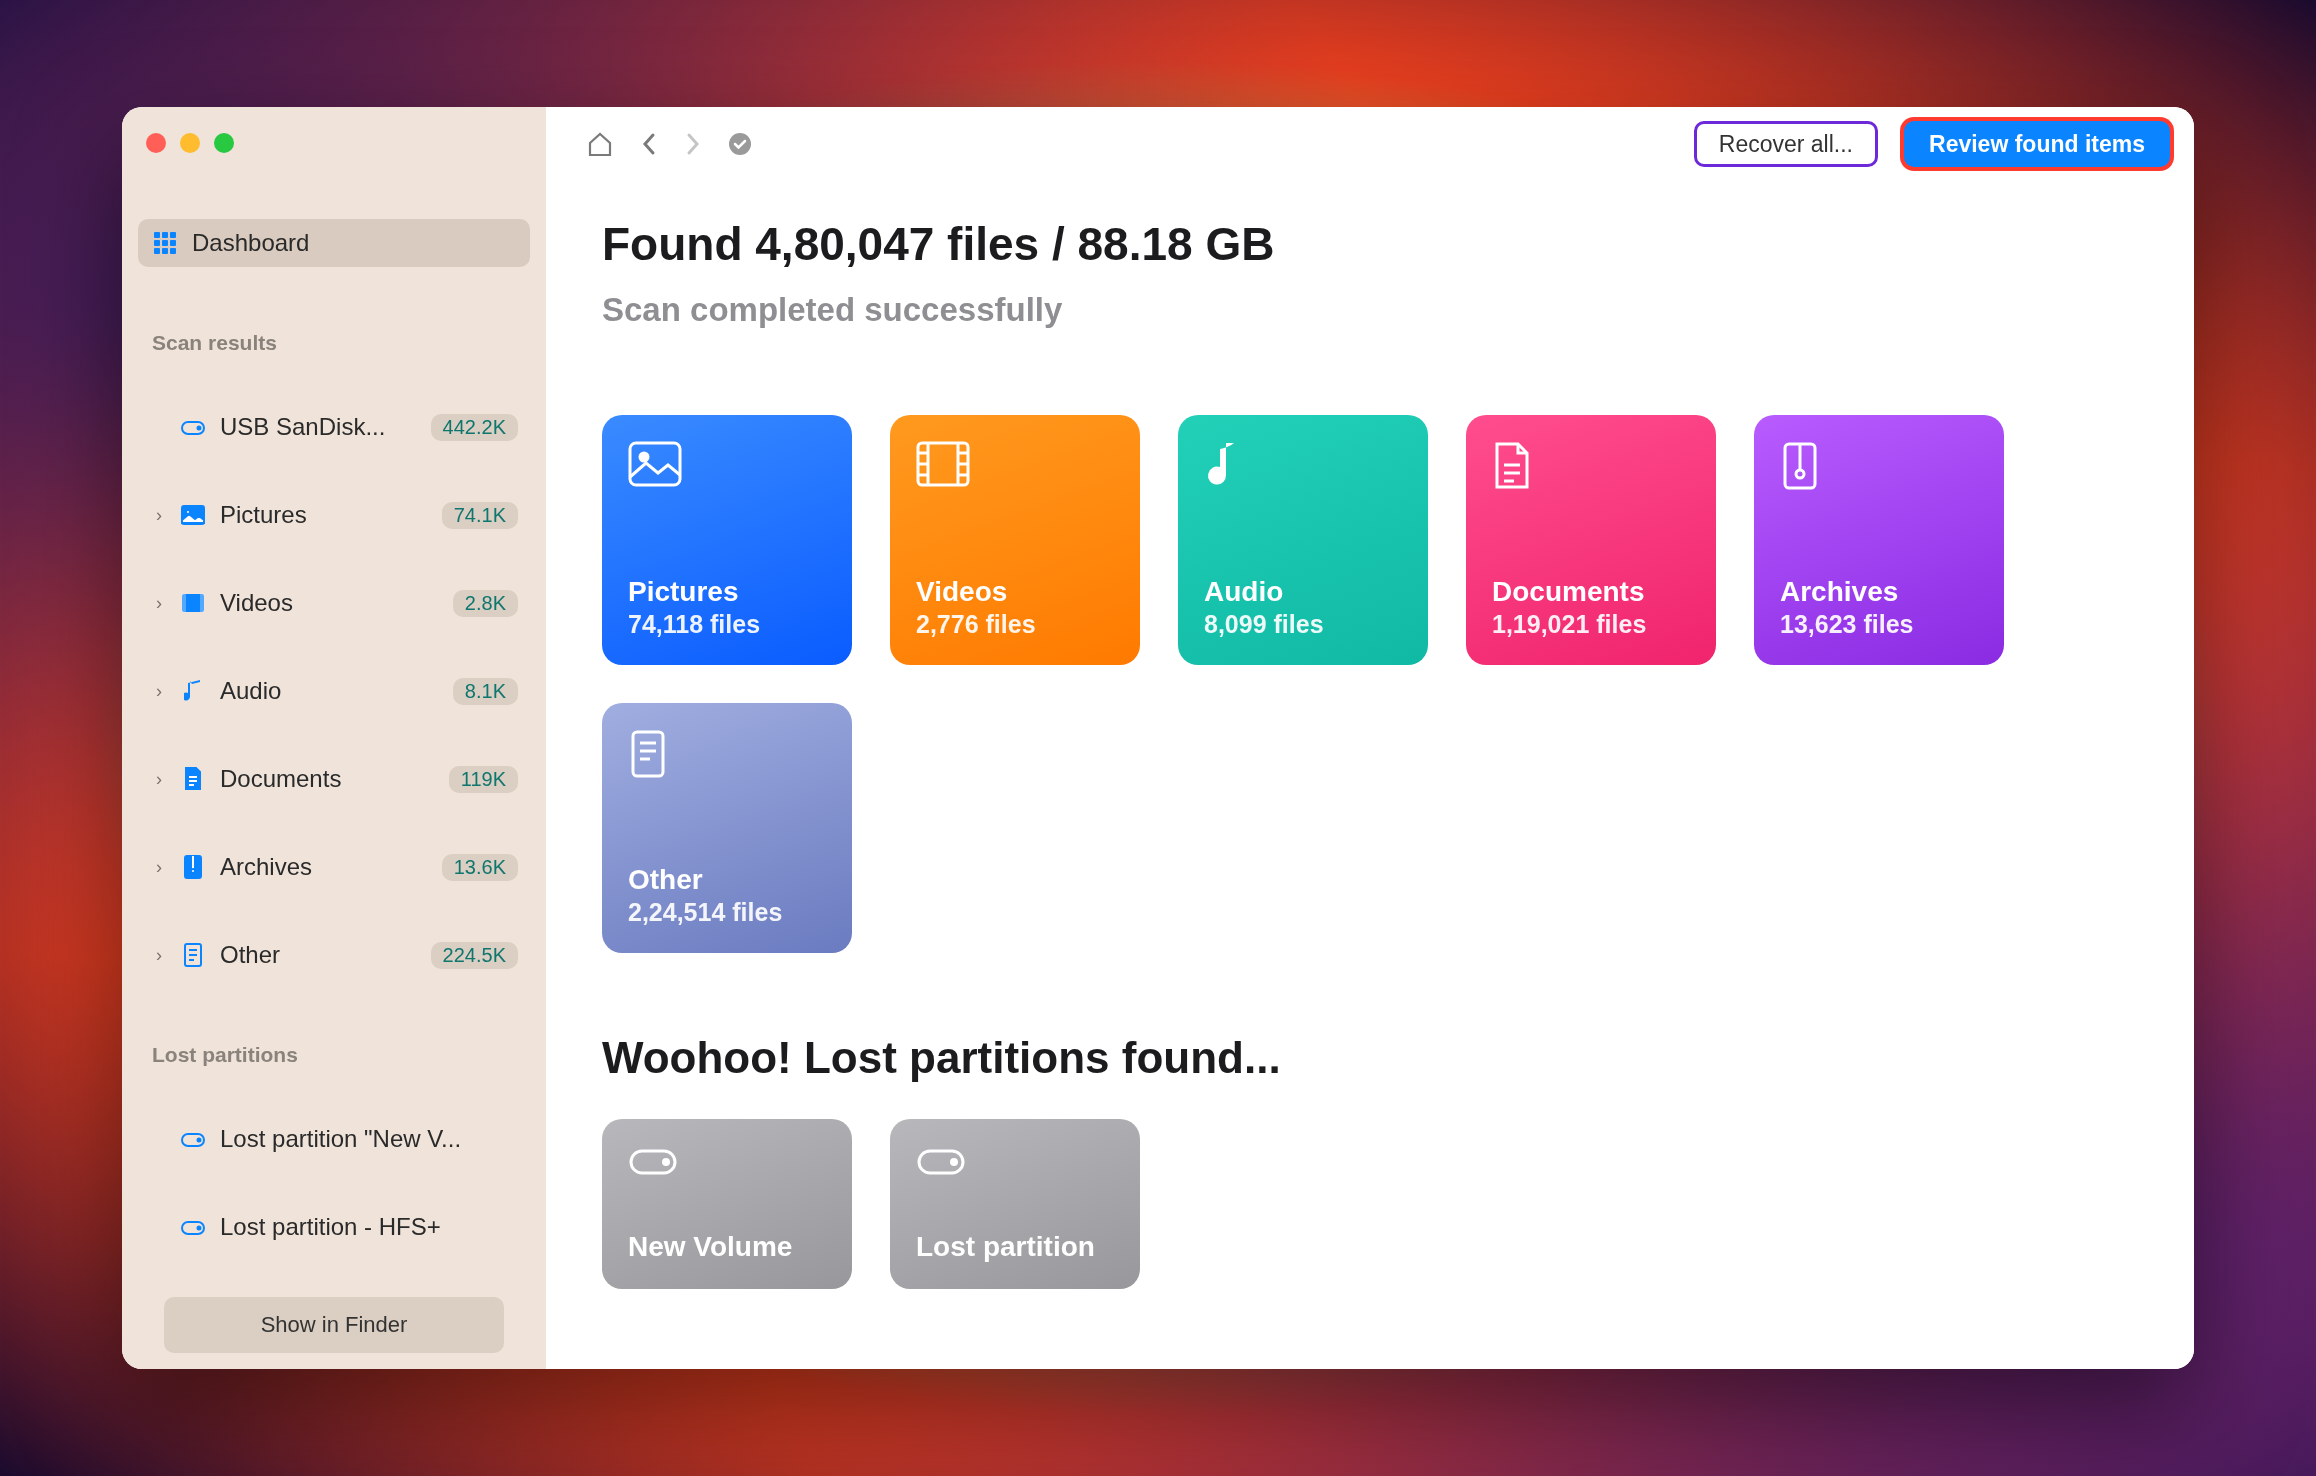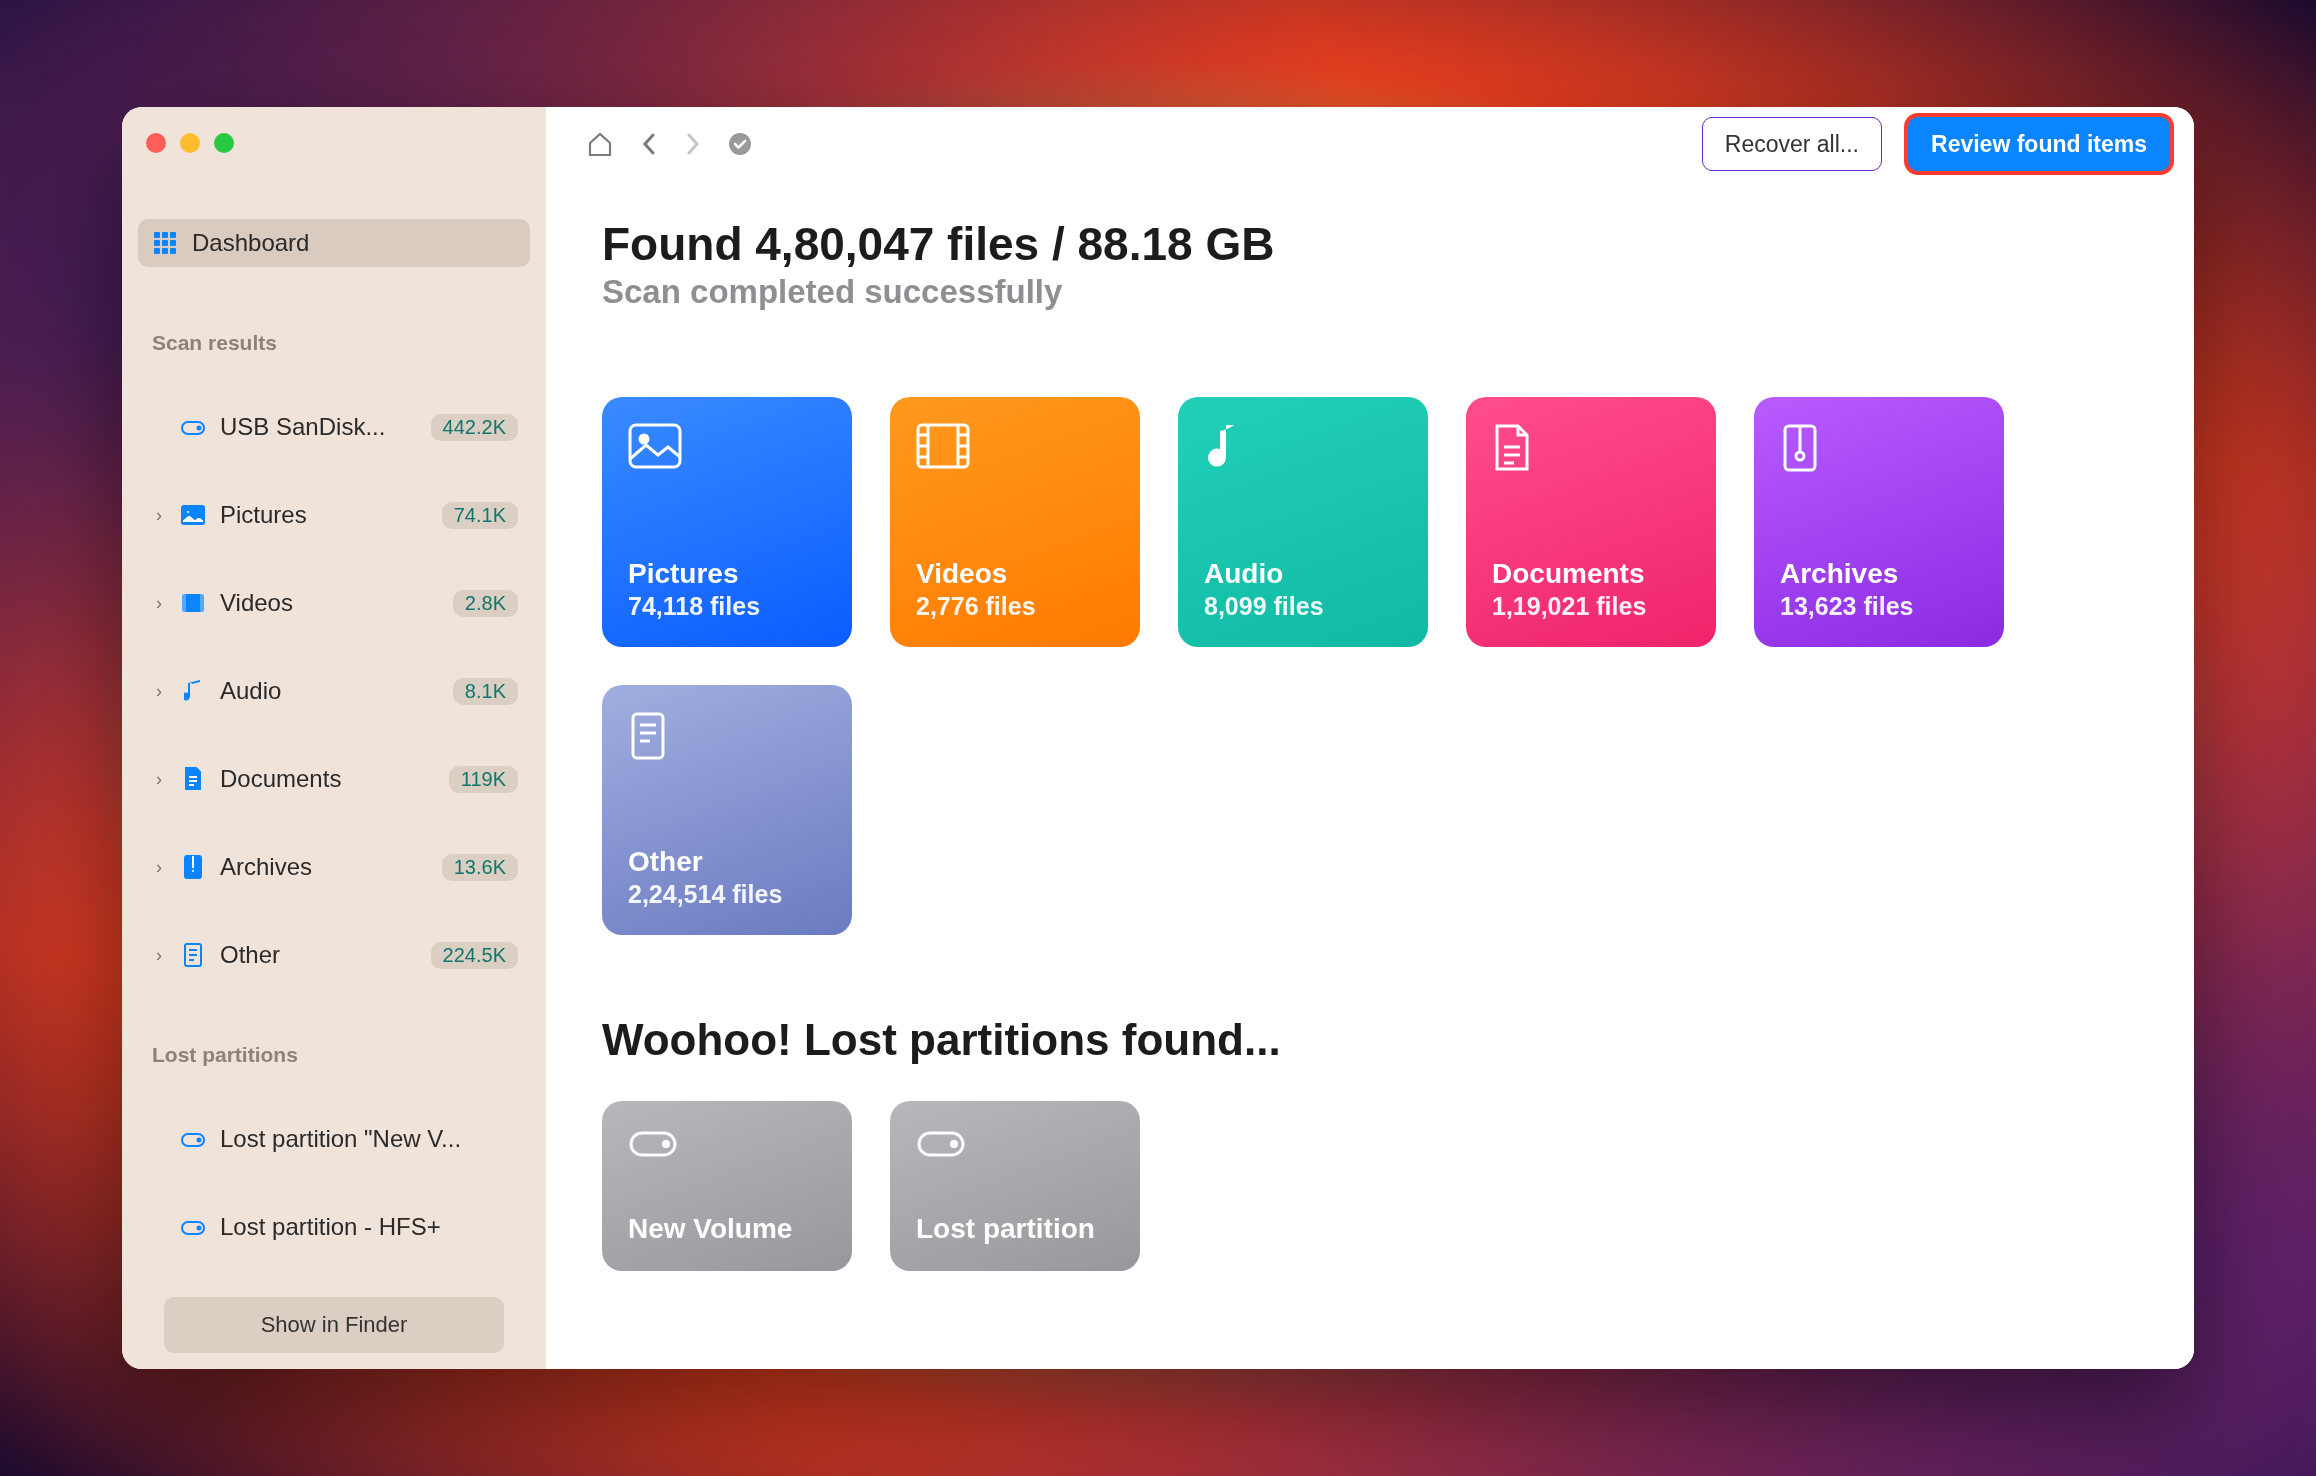--- a/index.html
+++ b/index.html
@@ -90,43 +90,43 @@
 .toolbar {
   height: 74px;
   display: flex; align-items: center;
   padding: 0 24px 0 40px;
   gap: 26px;
 }
 .toolbar .navicon { color: #7a7a7a; font-size: 26px; display:inline-flex; cursor:pointer; }
 .toolbar .navicon.disabled { color: #c5c5c5; cursor: default; }
 .toolbar .spacer { flex: 1; }
 .btn {
-  height: 54px;
+  height: 46px;
   padding: 0 22px;
   border-radius: 10px;
   font-size: 23px;
   font-weight: 500;
-  border: 1px solid #6d28d9;
+  border: 3px solid #6d28d9;
   background: #fff;
   color: #333;
   cursor: pointer;
 }
 .btn.primary {
   background: #0a84ff;
   border-color: #0a84ff;
   color: #fff;
   font-weight: 600;
   box-shadow: 0 0 0 4px #ff3b30;
 }
 .content {
   padding: 36px 56px 0 56px;
   overflow: hidden;
 }
 .heading1 { font-size: 46px; font-weight: 800; color: #1c1c1e; }
-.subheading { font-size: 33px; font-weight: 700; color: #8e8e93; margin-top: 2px; }
+.subheading { font-size: 33px; font-weight: 700; color: #8e8e93; margin-top: 20px; }
 
 .cards {
   margin-top: 86px;
   display: flex; flex-wrap: wrap; gap: 38px;
 }
 .card {
   width: 250px; height: 250px;
   border-radius: 20px;
   padding: 26px;
   display: flex; flex-direction: column;

